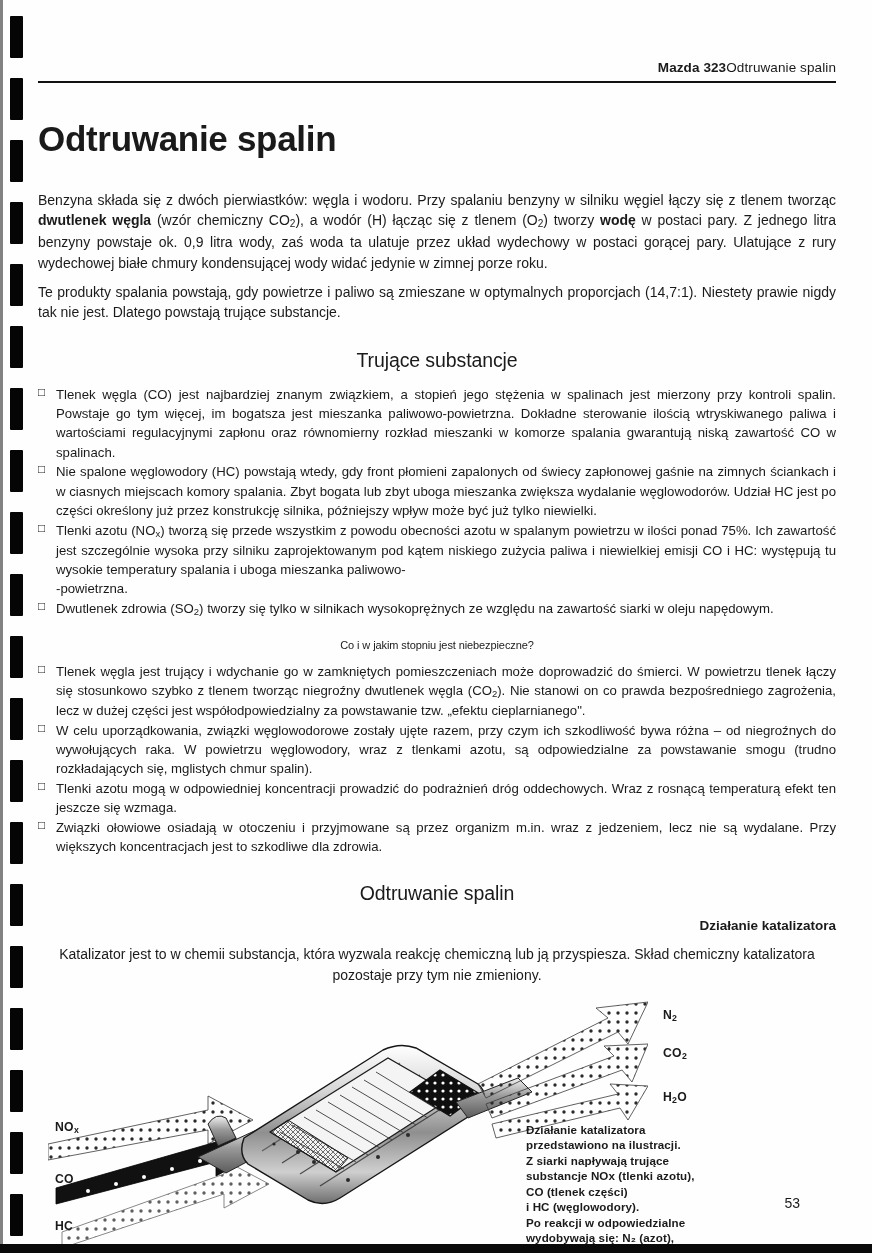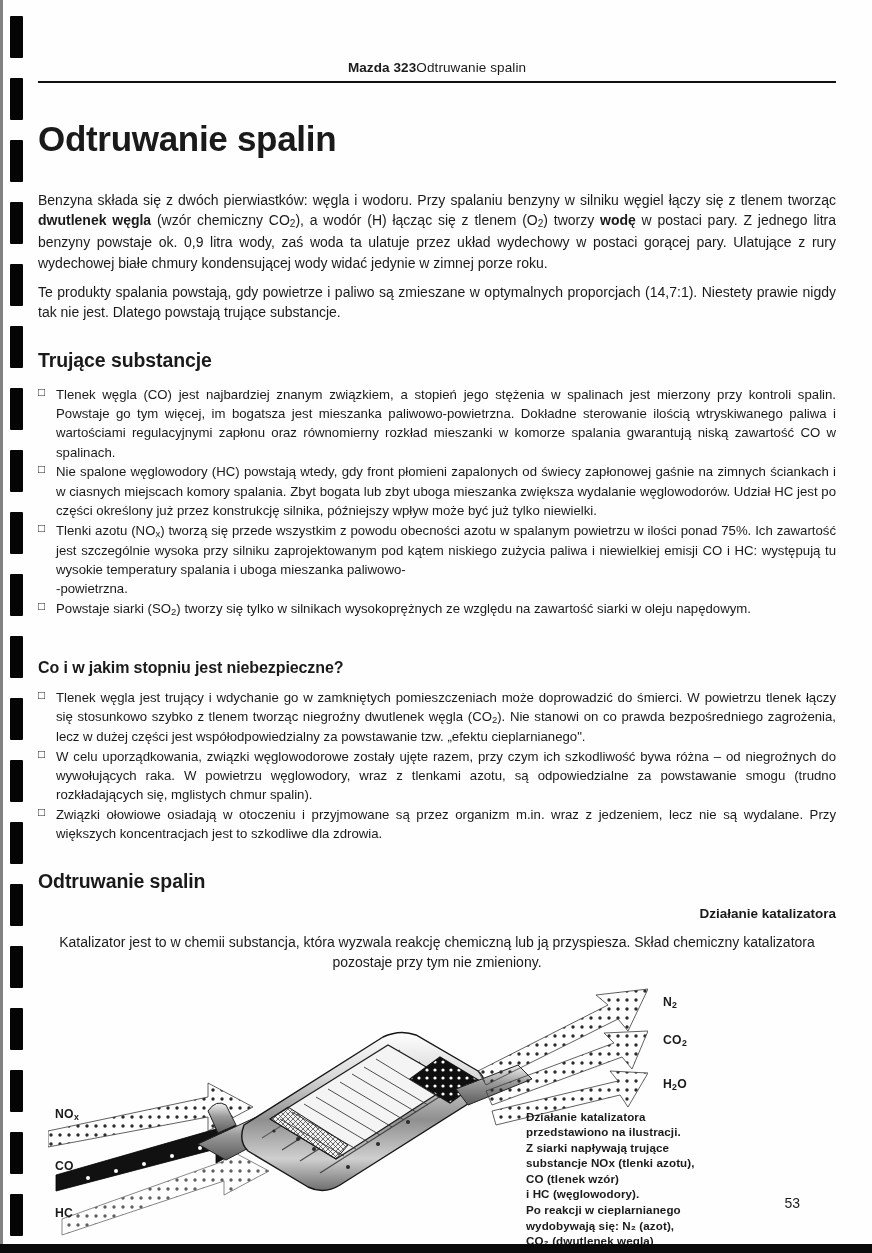--- a/index.html
+++ b/index.html
@@ -55,21 +55,21 @@
     position: absolute;
     left: 38px;
     right: 36px;
     top: 0;
     bottom: 0;
   }
 
   
   .runhead {
     display: flex;
-    justify-content: center;
+    justify-content: flex-end;
     align-items: baseline;
     font-size: 13.5px;
     padding-top: 60px;
     letter-spacing: .1px;
   }
   .runhead .left { font-weight: bold; }
   .runhead .right { font-weight: normal; }
 
   .rule {
     height: 2px;
@@ -92,30 +92,30 @@
     line-height: 1.47;
     text-align: justify;
     text-justify: inter-word;
   }
   p.para { margin-top: 0; }
   .intro { margin-top: 32px; }
   .intro p + p { margin-top: 8px; }
 
   
   h2.section-head {
-    text-align: left;
+    text-align: center;
     font-size: 19.5px;
-    font-weight: bold;
+    font-weight: normal;
     margin-top: 26px;
     margin-bottom: 13px;
     letter-spacing: -0.1px;
   }
   h2.section-head.small {
-    font-size: 16px;
-    margin-top: 40px;
+    font-size: 11px;
+    margin-top: 20px;
     margin-bottom: 11px;
   }
   h3.sub-head {
     text-align: right;
     font-size: 13.5px;
     font-weight: bold;
     margin-top: 13px;
     margin-bottom: 11px;
   }
 
@@ -232,28 +232,29 @@
     </div>
 
     <h2 class="section-head">Trujące substancje</h2>
 
     <div class="bullet"><b class="lead">Tlenek węgla</b><span> (CO) jest najbardziej znanym związkiem, a stopień jego stężenia w spalinach jest mierzony przy kontroli spalin. Powstaje go tym więcej, im bogatsza jest mieszanka paliwowo-powietrzna. Dokładne sterowanie ilością wtryskiwanego paliwa i wartościami regulacyjnymi zapłonu oraz równomierny rozkład mieszanki w komorze spalania gwarantują niską zawartość CO w spalinach.</span></div>
 
     <div class="bullet"><span>Nie spalone </span><b class="lead">węglowodory</b><span> (HC) powstają wtedy, gdy front płomieni zapalonych od świecy zapłonowej gaśnie na zimnych ściankach i w ciasnych miejscach komory spalania. Zbyt bogata lub zbyt uboga mieszanka zwiększa wydalanie węglowodorów. Udział HC jest po części określony już przez konstrukcję silnika, późniejszy wpływ może być już tylko niewielki.</span></div>
 
     <div class="bullet"><b class="lead">Tlenki azotu</b><span> (NO</span><sub>x</sub><span>) tworzą się przede wszystkim z powodu obecności azotu w spalanym powietrzu w ilości ponad 75%. Ich zawartość jest szczególnie wysoka przy silniku zaprojektowanym pod kątem niskiego zużycia paliwa i niewielkiej emisji CO i HC: występują tu wysokie temperatury spalania i uboga mieszanka paliwowo-</span><br><span>-powietrzna.</span></div>
 
-    <div class="bullet"><b class="lead">Powstaje siarki</b><span> (SO</span><sub>2</sub><span>) tworzy się tylko w silnikach wysokoprężnych ze względu na zawartość siarki w oleju napędowym.</span></div>
+    <div class="bullet"><b class="lead">Dwutlenek zdrowia</b><span> (SO</span><sub>2</sub><span>) tworzy się tylko w silnikach wysokoprężnych ze względu na zawartość siarki w oleju napędowym.</span></div>
 
     <h2 class="section-head small">Co i w jakim stopniu jest niebezpieczne?</h2>
 
     <div class="bullet"><span>Tlenek węgla jest trujący i wdychanie go w zamkniętych pomieszczeniach może doprowadzić do śmierci. W powietrzu tlenek łączy się stosunkowo szybko z tlenem tworząc niegroźny dwutlenek węgla (CO</span><sub>2</sub><span>). Nie stanowi on co prawda bezpośredniego zagrożenia, lecz w dużej części jest współodpowiedzialny za powstawanie tzw. „efektu cieplarnianego".</span></div>
 
     <div class="bullet"><span>W celu uporządkowania, związki węglowodorowe zostały ujęte razem, przy czym ich szkodliwość bywa różna – od niegroźnych do wywołujących raka. W powietrzu węglowodory, wraz z tlenkami azotu, są odpowiedzialne za powstawanie smogu (trudno rozkładających się, mglistych chmur spalin).</span></div>
 
+    <div class="bullet"><span>Tlenki azotu mogą w odpowiedniej koncentracji prowadzić do podrażnień dróg oddechowych. Wraz z rosnącą temperaturą efekt ten jeszcze się wzmaga.</span></div>
 
     <div class="bullet"><span>Związki ołowiowe osiadają w otoczeniu i przyjmowane są przez organizm m.in. wraz z jedzeniem, lecz nie są wydalane. Przy większych koncentracjach jest to szkodliwe dla zdrowia.</span></div>
 
     <h2 class="section-head">Odtruwanie spalin</h2>
     <h3 class="sub-head">Działanie katalizatora</h3>
 
     <p class="body-text" style="text-align:center;">Katalizator jest to w chemii substancja, która wyzwala reakcję chemiczną lub ją przyspiesza. Skład chemiczny katalizatora pozostaje przy tym nie zmieniony.</p>
 
     <div class="figure">
 
@@ -370,23 +371,23 @@
 
       <div class="fig-label lbl-n2"><span>N</span><sub>2</sub></div>
       <div class="fig-label lbl-co2"><span>CO</span><sub>2</sub></div>
       <div class="fig-label lbl-h2o"><span>H</span><sub>2</sub><span>O</span></div>
 
       <div class="fig-caption" id="figcaption">
           <div>Działanie katalizatora</div>
           <div>przedstawiono na ilustracji.</div>
           <div>Z siarki napływają trujące</div>
           <div>substancje NOx (tlenki azotu),</div>
-          <div>CO (tlenek wzór)</div>
+          <div>CO (tlenek części)</div>
           <div>i HC (węglowodory).</div>
-          <div>Po reakcji w cieplarnianego</div>
+          <div>Po reakcji w odpowiedzialne</div>
           <div>wydobywają się: N₂ (azot),</div>
           <div>CO₂ (dwutlenek węgla)</div>
         </div>
 
     </div>
 
     <div class="page-number">53</div>
 
   </div>
 

